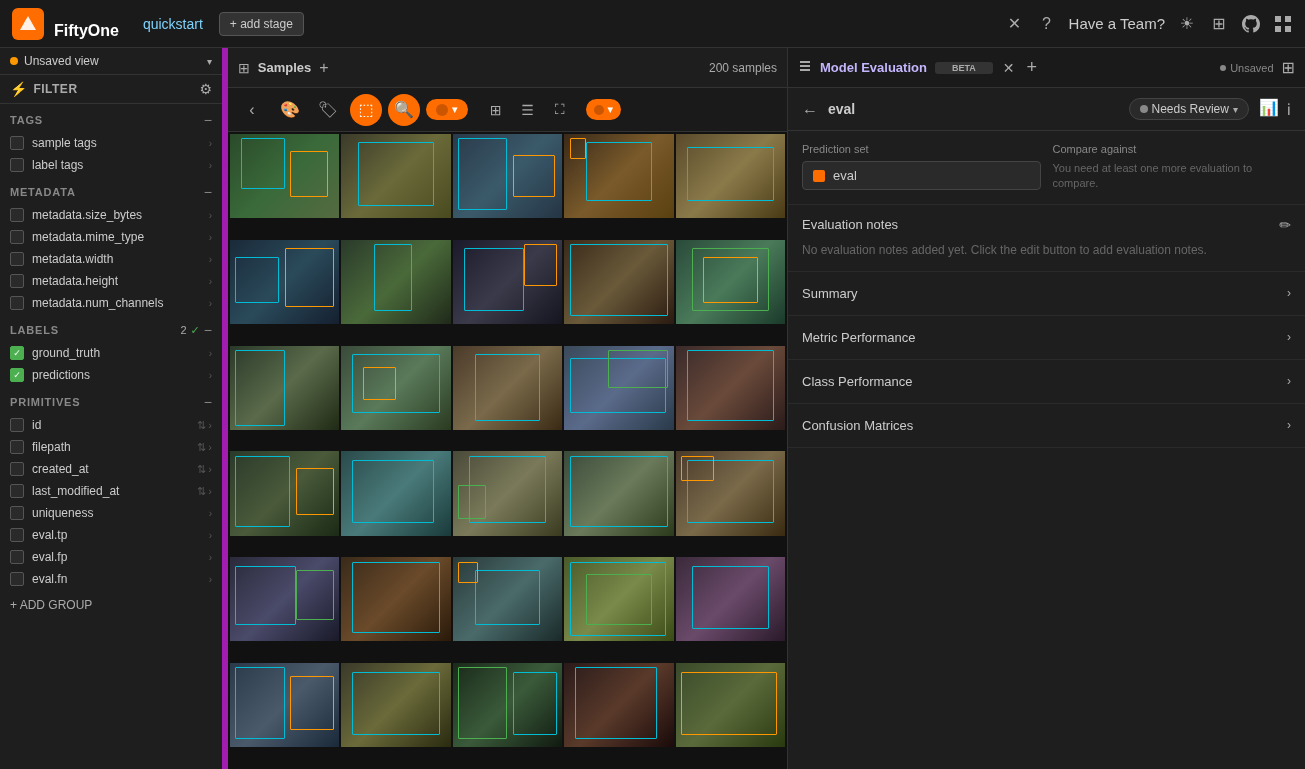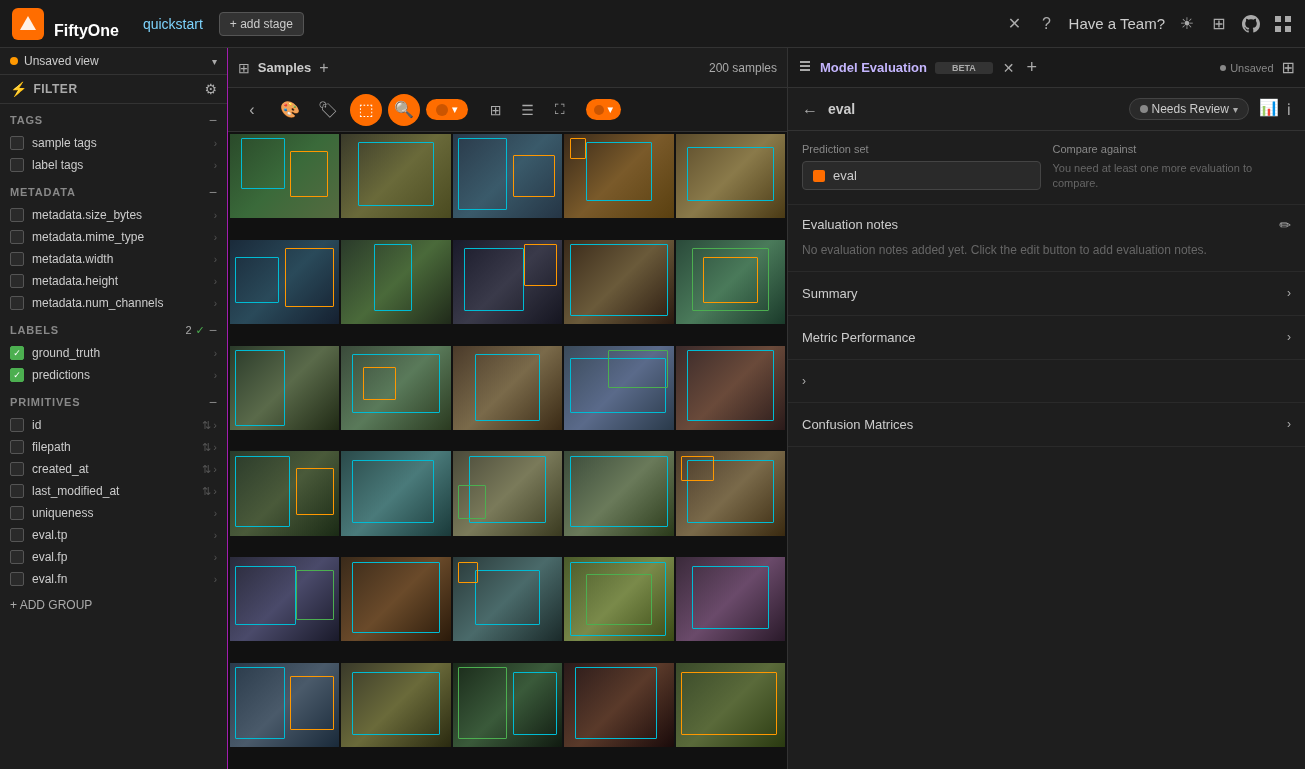--- a/index.html
+++ b/index.html
@@ -11,21 +11,21 @@
     .app-name { color: #fff; font-weight: 600; font-size: 16px; margin-top: 14px; }
     .app-context { color: #7dd3fc; font-size: 14px; margin-left: 14px; }
     .add-stage-btn { background: #333; border: 1px solid #555; color: #ccc; padding: 4px 10px; border-radius: 4px; font-size: 12px; cursor: pointer; margin-left: 6px; }
     .topbar-right { margin-left: auto; display: flex; align-items: center; gap: 12px; color: #aaa; font-size: 13px; }
     .topbar-icon { width: 20px; height: 20px; display: flex; align-items: center; justify-content: center; color: #aaa; cursor: pointer; font-size: 16px; }
 
     
     .main-layout { display: flex; flex: 1; overflow: hidden; }
 
     
-    .sidebar { width: 228px; background: #1e1e1e; border-right: 1px solid #a21caf; display: flex; flex-direction: column; overflow-y: auto; flex-shrink: 0; }
+    .sidebar { width: 228px; background: #1e1e1e; border-right: 6px solid #a21caf; display: flex; flex-direction: column; overflow-y: auto; flex-shrink: 0; }
     .sidebar::-webkit-scrollbar { width: 4px; }
     .sidebar::-webkit-scrollbar-thumb { background: #444; }
 
     .sidebar-top { padding: 6px 10px; border-bottom: 1px solid #333; display: flex; align-items: center; gap: 6px; }
     .unsaved-dot { width: 8px; height: 8px; background: #ff9800; border-radius: 50%; }
     .unsaved-label { color: #ccc; font-size: 12px; flex: 1; }
     .dropdown-arrow { color: #aaa; font-size: 10px; }
 
     .filter-row { display: flex; align-items: center; padding: 6px 10px; gap: 6px; border-bottom: 1px solid #333; }
     .filter-label { color: #aaa; font-size: 12px; font-weight: 600; letter-spacing: 0.5px; flex: 1; }
@@ -507,20 +507,21 @@
       </div>
     </div>
     <div class="accordion">
       <div class="accordion-header">
         <span class="accordion-title">Metric Performance</span>
         <span class="accordion-arrow">›</span>
       </div>
     </div>
     <div class="accordion">
       <div class="accordion-header">
+        <span class="accordion-title">Class Performance</span>
         <span class="accordion-arrow">›</span>
       </div>
     </div>
     <div class="accordion">
       <div class="accordion-header">
         <span class="accordion-title">Confusion Matrices</span>
         <span class="accordion-arrow">›</span>
       </div>
     </div>
 

